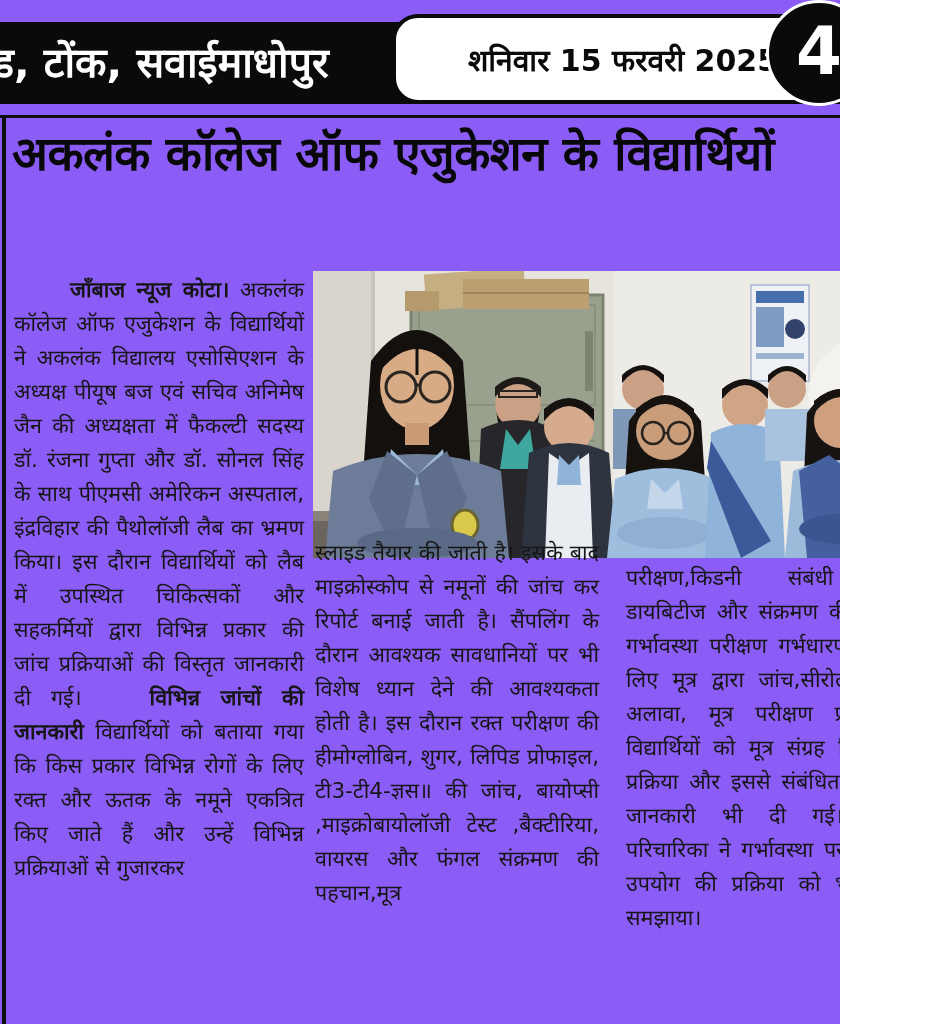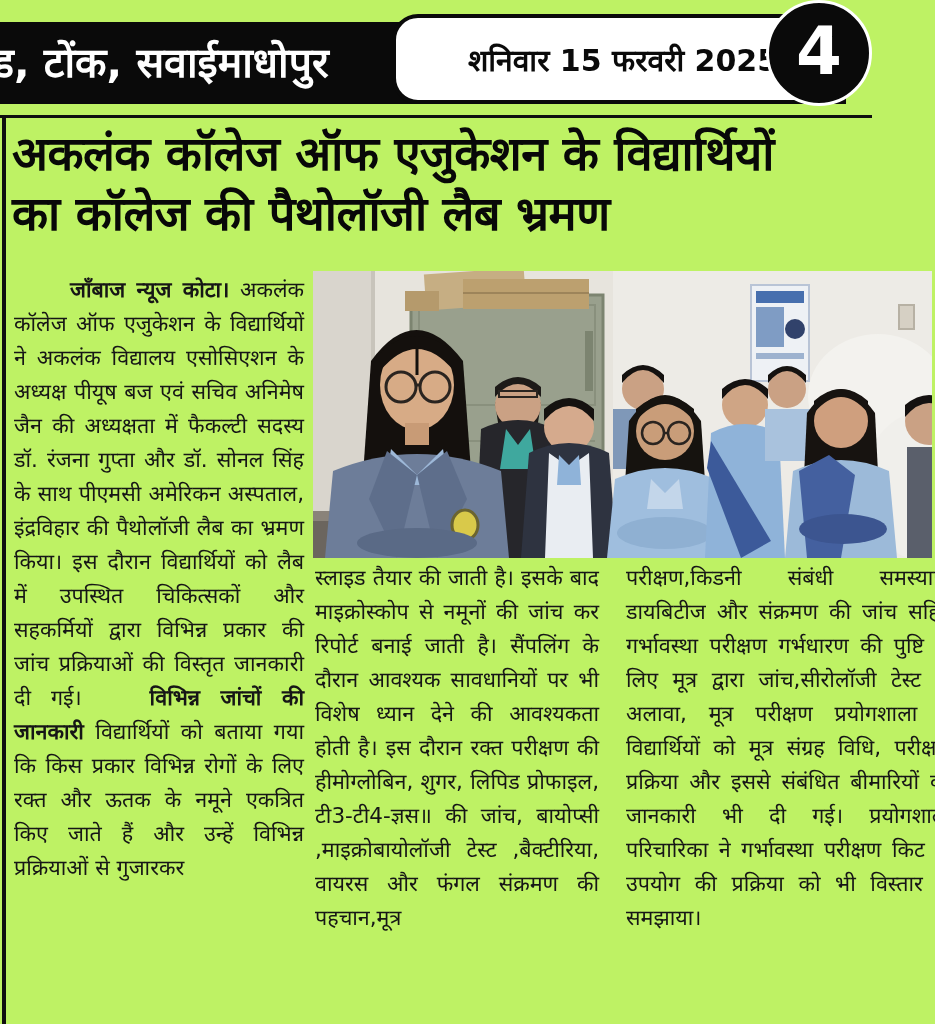--- a/index.html
+++ b/index.html
@@ -1,16 +1,16 @@
 <!DOCTYPE html>
 <html><head>
 <meta charset="utf-8">
 <style>
   html,body{margin:0;padding:0;background:#ffffff;}
-  #page{position:relative;width:935px;height:1024px;background:#bef264;overflow:hidden;
+  #page{position:relative;width:840px;height:1024px;background:#8b5cf6;overflow:hidden;
         font-family:"DejaVu Sans","Liberation Sans",sans-serif;color:#151515;}
 
   
   .masthead-bar{position:absolute;left:0;top:22px;width:846px;height:82px;background:#0a0a0a;}
   .region-text{position:absolute;left:-8px;top:28px;color:#ffffff;font-weight:700;
                font-size:41px;line-height:82px;top:0;white-space:nowrap;}
   .date-box{position:absolute;left:392px;top:14px;width:462px;height:90px;background:#ffffff;
             border:4px solid #0a0a0a;border-radius:26px;display:flex;align-items:center;
             justify-content:center;box-sizing:border-box;}
   .date-text{font-size:30px;font-weight:700;color:#0a0a0a;white-space:nowrap;}
@@ -33,21 +33,21 @@
   .photo svg{display:block;width:100%;height:100%;}
 
   
   .bodytext{font-size:21.5px;line-height:34px;text-align:justify;color:#161616;}
   .bodytext p{margin:0;}
   .col1{position:absolute;left:14px;top:273px;width:290px;}
   .col1 .lead{font-weight:700;margin-top:10px;}
   .col1 p{text-indent:56px;}
   .col1 p .rest{font-weight:400;}
   .bold-phrase{font-weight:700;margin-left:48px;}
-  .col2{position:absolute;left:315px;top:561px;width:284px;}
+  .col2{position:absolute;left:315px;top:536px;width:284px;}
   .col3{position:absolute;left:606px;top:561px;width:326px;margin-left:20px;}
 </style>
 </head>
 <body>
 
 <div id="page">
 
   <div class="masthead-bar">
     <div class="region-text">ड, टोंक, सवाईमाधोपुर</div>
   </div>
@@ -56,21 +56,20 @@
   </div>
   <div class="page-circle">
     <span>4</span>
   </div>
 
   <div class="article-top-border"></div>
   <div class="article-left-border"></div>
 
   <div class="headline">
     <div>अकलंक कॉलेज ऑफ एजुकेशन के विद्यार्थियों</div>
-    <div>का कॉलेज की पैथोलॉजी लैब भ्रमण</div>
   </div>
 
   <div class="photo">
     <svg viewBox="0 0 619 287" preserveAspectRatio="none">
 
       <rect x="0" y="0" width="619" height="287" fill="#e7e4dd"></rect>
       <rect x="0" y="0" width="62" height="287" fill="#d9d5cd"></rect>
       <rect x="58" y="0" width="4" height="260" fill="#c8c4bb"></rect>
       <rect x="300" y="0" width="330" height="287" fill="#edebe6"></rect>
 

